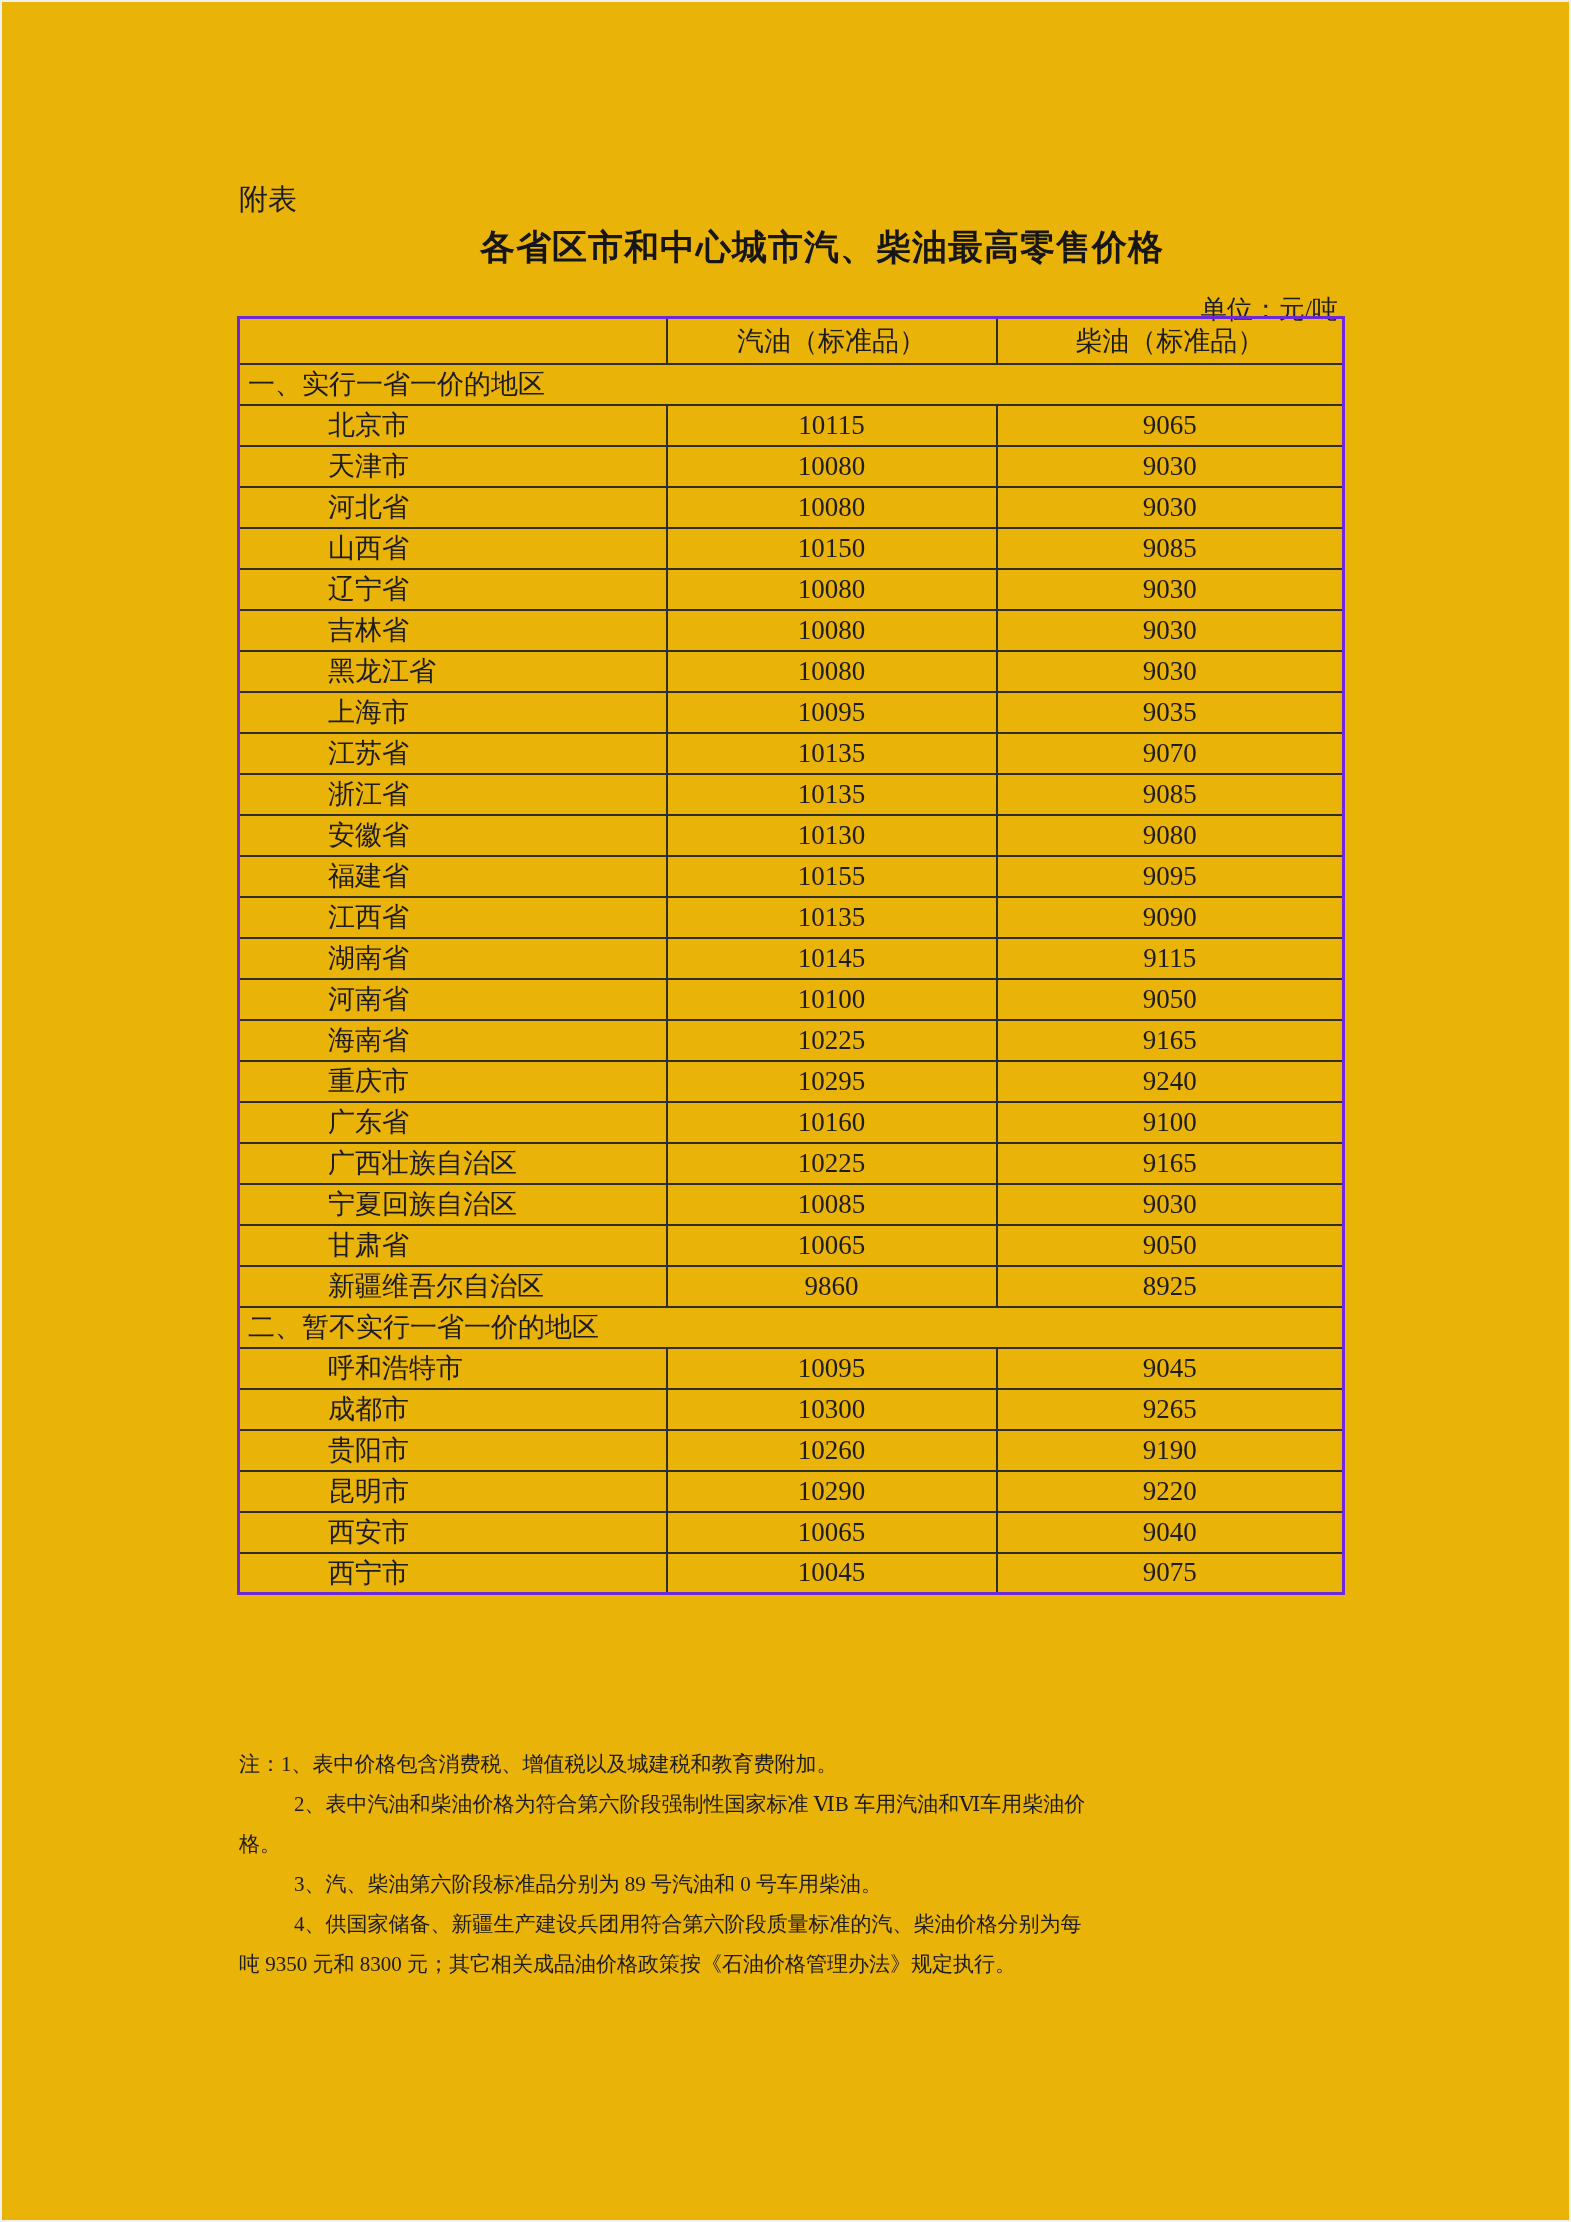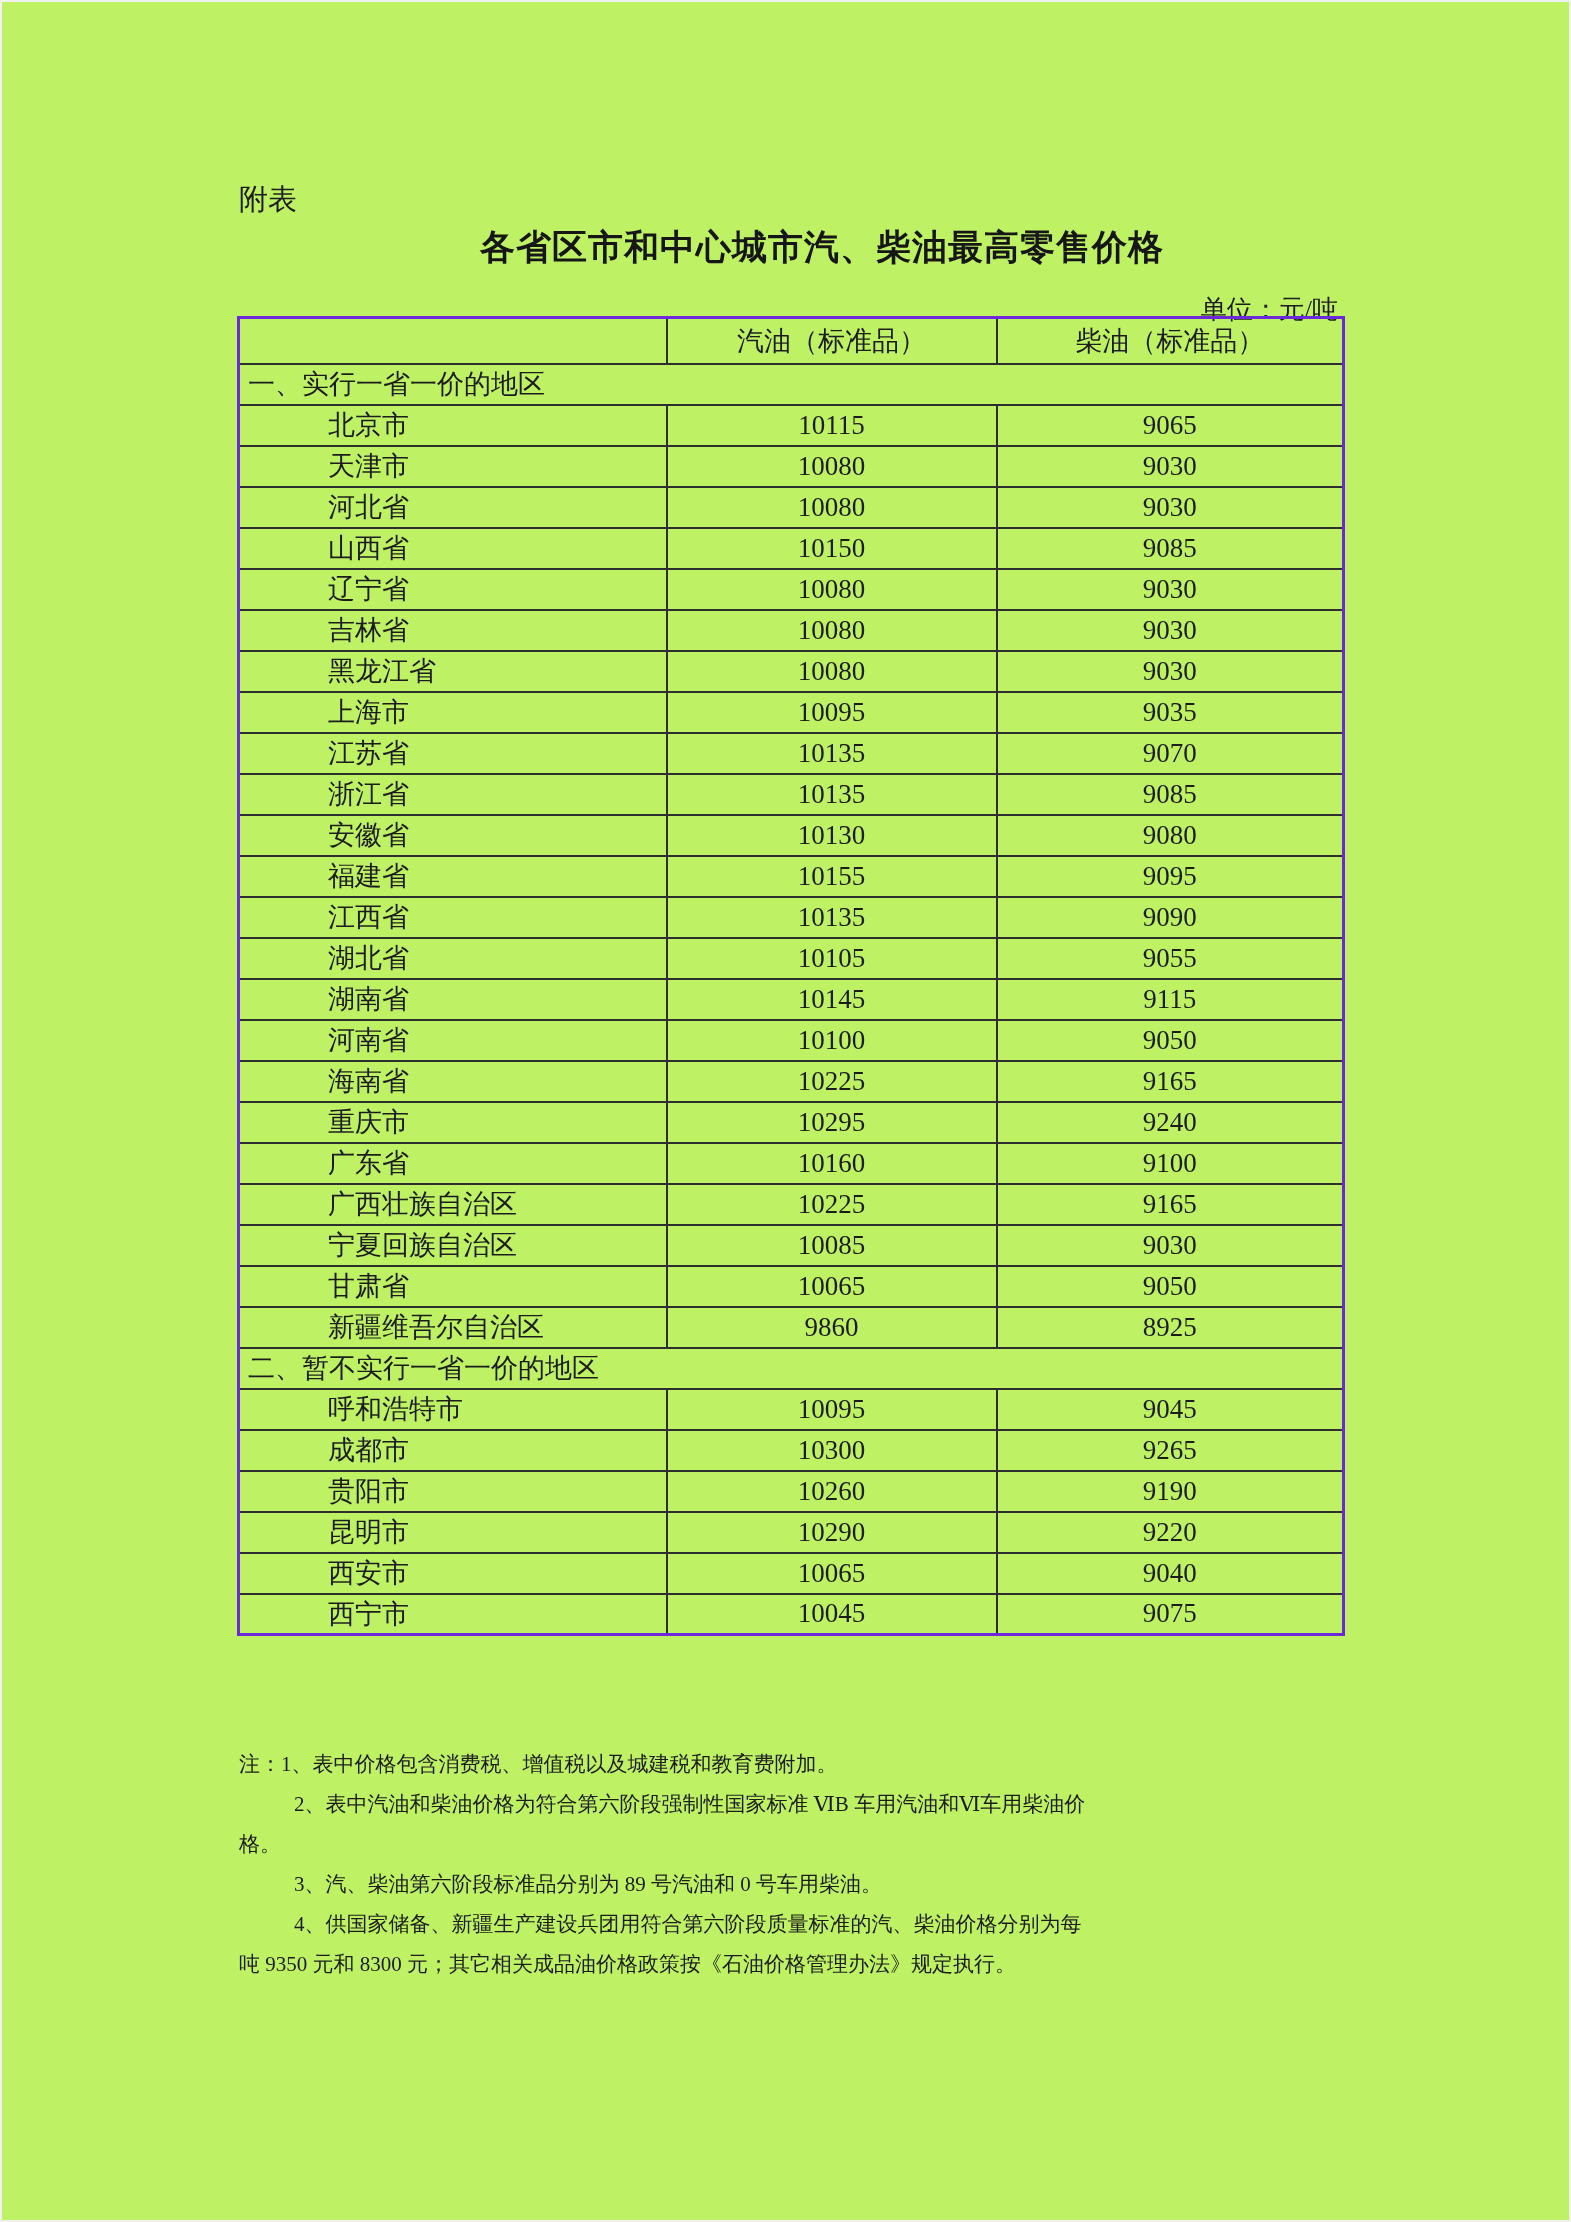--- a/index.html
+++ b/index.html
@@ -1,19 +1,19 @@
 <!DOCTYPE html>
 <html><head>
 <meta charset="utf-8">
 <style>
   html,body { margin:0; padding:0; background:#ffffff; }
   .page {
     position:relative;
     width:1571px; height:2222px;
-    background:#bef264;
+    background:#eab308;
     box-sizing:border-box;
     border:2px solid #f0f0f0;
     font-family:"Liberation Serif","DejaVu Serif",serif;
     color:#1c1c1c;
     overflow:hidden;
   }
   .doc-label {
     position:absolute; left:237px; top:180px;
     font-size:29px; line-height:34px;
   }
@@ -144,25 +144,20 @@
           <td class="region-cell">福建省</td>
           <td class="num-cell">10155</td>
           <td class="num-cell">9095</td>
         </tr>
         <tr>
           <td class="region-cell">江西省</td>
           <td class="num-cell">10135</td>
           <td class="num-cell">9090</td>
         </tr>
         <tr>
-          <td class="region-cell">湖北省</td>
-          <td class="num-cell">10105</td>
-          <td class="num-cell">9055</td>
-        </tr>
-        <tr>
           <td class="region-cell">湖南省</td>
           <td class="num-cell">10145</td>
           <td class="num-cell">9115</td>
         </tr>
         <tr>
           <td class="region-cell">河南省</td>
           <td class="num-cell">10100</td>
           <td class="num-cell">9050</td>
         </tr>
         <tr>

